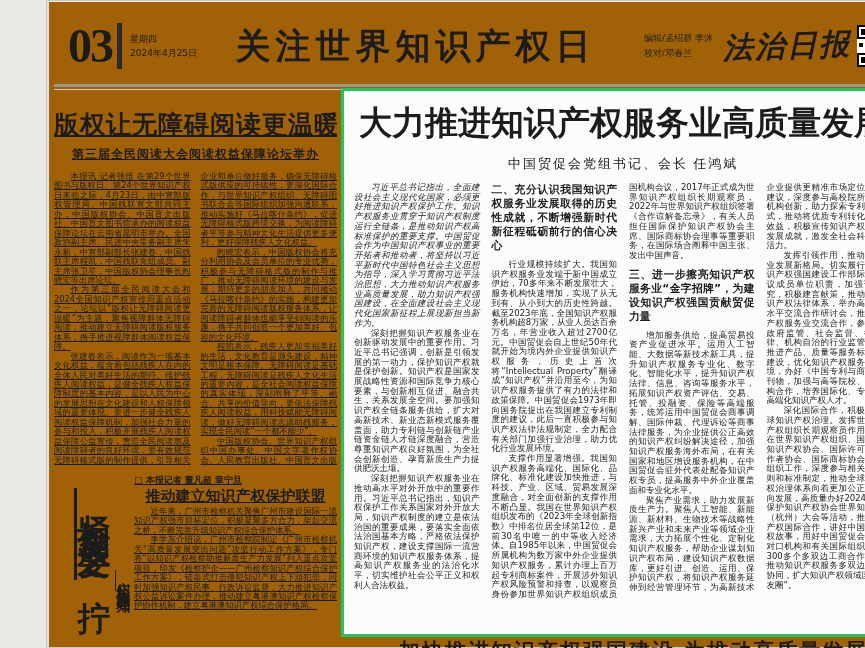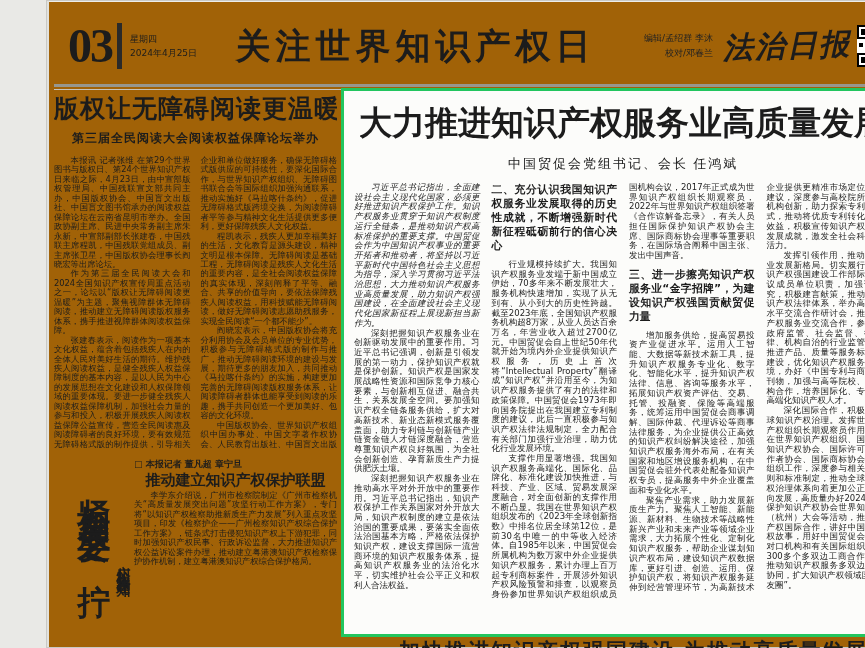--- a/index.html
+++ b/index.html
@@ -6,28 +6,28 @@
   .page{position:relative;width:865px;height:648px;background:#a16207;overflow:hidden;
         font-family:"DejaVu Sans",sans-serif;color:#1c1c1c;
         box-shadow:inset 0 0 0 1px #c9c9c5, inset 3px 0 0 #e2e2de, inset 0 2px 0 #ededea;margin-left:46px;}
   
   .hdr{position:absolute;top:12px;left:22px;right:12px;height:68px;display:flex;align-items:center;}
   .pageno{font-family:"Liberation Serif",serif;font-weight:bold;font-size:48px;line-height:1;letter-spacing:-2px;}
   .hdr-bar{width:5px;height:46px;background:#2a2a2a;margin:0 8px 0 5px;}
   .datebox{font-size:9px;line-height:1.6;white-space:nowrap;}
   .ptitle{flex:1;text-align:center;font-family:"Liberation Serif",serif;font-weight:bold;
           font-size:35px;letter-spacing:5px;white-space:nowrap;padding-right:10px;}
-  .editors{font-size:9px;line-height:1.7;text-align:right;white-space:nowrap;margin-right:10px;color:#222;}
+  .editors{font-size:9px;line-height:1.7;text-align:left;white-space:nowrap;margin-right:10px;color:#222;}
   .logo{font-family:"Liberation Serif",serif;font-weight:bold;font-style:italic;font-size:30px;
         transform:rotate(-2deg);white-space:nowrap;margin-right:6px;letter-spacing:2px;}
   .qr{width:42px;height:42px;flex:0 0 auto;}
   .hdr-rule{position:absolute;top:84px;left:8px;right:8px;height:2px;
             border-top:3px solid #97978f;border-bottom:1px solid #c6c6c0;}
   
-  .leftcol{position:absolute;top:92px;left:8px;width:283px;bottom:0;overflow:hidden;}
+  .leftcol{position:absolute;top:108px;left:8px;width:283px;bottom:0;overflow:hidden;text-decoration:underline;}
   .a1-head{text-align:center;font-family:"Liberation Serif",serif;font-weight:bold;font-size:25px;
            letter-spacing:1px;white-space:nowrap;}
   .a1-sub{text-align:center;font-weight:bold;font-size:12px;margin-top:5px;letter-spacing:1px;}
   .a1-body{margin-top:9px;column-count:2;column-gap:10px;height:296px;overflow:hidden;
            font-size:8.3px;line-height:9.45px;text-align:justify;}
   .bp{margin:0;text-indent:2em;}
   
   .metro{margin-top:6px;display:flex;height:198px;overflow:hidden;}
   .vtitle{writing-mode:vertical-rl;text-orientation:upright;font-family:"Liberation Serif",serif;
           font-weight:bold;font-size:33px;letter-spacing:7px;width:56px;line-height:1.0;
@@ -100,32 +100,33 @@
   <div class="hdr-rule"></div>
 
   <div class="leftcol">
     <div>
       <div class="a1-head">版权让无障碍阅读更温暖</div>
       <div class="a1-sub">第三届全民阅读大会阅读权益保障论坛举办</div>
       <div class="a1-body">
           <p class="bp">本报讯 记者张维 在第29个世界图书与版权日、第24个世界知识产权日来临之际，4月23日，由中宣部版权管理局、中国残联宣文部共同主办，中国版权协会、中国盲文出版社、中国盲文图书馆承办的阅读权益保障论坛在云南省昆明市举办。全国政协副主席、民进中央常务副主席朱永新，中宣部副部长张建春，中国残联主席程凯，中国残联党组成员、副主席张卫星，中国版权协会理事长阎晓宏等出席论坛。</p>
           <p class="bp">作为第三届全民阅读大会和2024全国知识产权宣传周重点活动之一，论坛以“版权让无障碍阅读更温暖”为主题，聚焦视障群体无障碍阅读，推动建立无障碍阅读版权服务体系，携手推进视障群体阅读权益保障。</p>
           <p class="bp">张建春表示，阅读作为一项基本文化权益，蕴含着包括残疾人在内的全体人民对美好生活的期待。维护残疾人阅读权益，是健全残疾人权益保障制度的基本内容，是以人民为中心的发展思想在文化建设和人权保障领域的重要体现。要进一步健全残疾人阅读权益保障机制，加强社会力量的参与和投入，积极开展残疾人阅读权益保障公益宣传，营造全民阅读惠及阅读障碍者的良好环境，要有效规范无障碍格式版的制作提供，引导相关企业和单位做好服务，确保无障碍格式版供应的可持续性，要深化国际合作，与世界知识产权组织、无障碍图书联合会等国际组织加强沟通联系，推动实施好《马拉喀什条约》，促进无障碍格式版跨境交换，为阅读障碍者平等参与精神文化生活提供更多便利，更好保障残疾人文化权益。</p>
+          <p class="bp">阎晓宏表示，中国版权协会将充分利用协会及会员单位的专业优势，积极参与无障碍格式版的制作与推广，推动无障碍阅读环境的建设与发展，期待更多的朋友加入，共同推动《马拉喀什条约》的实施，构建更加完善的无障碍阅读版权服务体系，让阅读障碍者群体也能享受到阅读的乐趣，携手共同创造一个更加美好、包容的文化环境。</p>
           <p class="bp">程凯表示，残疾人更加幸福美好的生活，文化教育是源头建设，精神文明是根本保障。无障碍阅读是基础工程，无障碍阅读是残疾人文化生活的重要内容，是全社会阅读权益保障的真实体现，深刻阐释了平等、融合、共享的价值导向，要依法保障残疾人阅读权益，用科技赋能无障碍阅读，做好无障碍阅读志愿助残服务，实现全民阅读“一个都不能少”。</p>
-          <p class="bp">阎晓宏表示，中国版权协会将充分利用协会及会员单位的专业优势，积极参与无障碍格式版的制作与推广，推动无障碍阅读环境的建设与发展，期待更多的朋友加入，共同推动《马拉喀什条约》的实施，构建更加完善的无障碍阅读版权服务体系，让阅读障碍者群体也能享受到阅读的乐趣，携手共同创造一个更加美好、包容的文化环境。</p>
           <p class="bp">中国版权协会、世界知识产权组织中国办事处、中国文字著作权协会、人民教育出版社、中国盲文出版社负责人在论坛上呼吁完善版权服务，加强协同合作，推广无障碍阅读，推进无障碍出版服务规范发展。</p>
         </div>
     </div>
     <div class="metro">
       <div class="vtitle">紧扣发展之要 拧</div>
       <div class="vsub">广州检察构建知</div>
       <div class="metro-content">
         <p class="byline">□ 本报记者 董凡超 章宁旦</p>
         <div>
             <p class="metro-sub">推动建立知识产权保护联盟</p>
+            <p class="bp">近年来，广州市检察机关聚焦广州市建设国际一流知识产权强市目标定位，积极凝聚多方合力，架起交流之桥，不断完善升级知识产权综合保护体系。</p>
             <p class="bp">李学东介绍说，广州市检察院制定《广州市检察机关“高质量发展突出问题”攻坚行动工作方案》，专门将“以知识产权检察助推新质生产力发展”列入重点攻坚项目，印发《检察护企——广州检察知识产权综合保护工作方案》，链条式打击侵犯知识产权上下游犯罪，同时加强知识产权民事、行政诉讼监督，大力推进知识产权公益诉讼案件办理，推动建立粤港澳知识产权检察保护协作机制，建立粤港澳知识产权综合保护格局。</p>
           </div>
       </div>
     </div>
   </div>
 
   <div class="redbox">
     <div class="m-head">大力推进知识产权服务业高质量发展</div>
     <div class="m-sub">中国贸促会党组书记、会长 任鸿斌</div>
     <div class="m-body">

